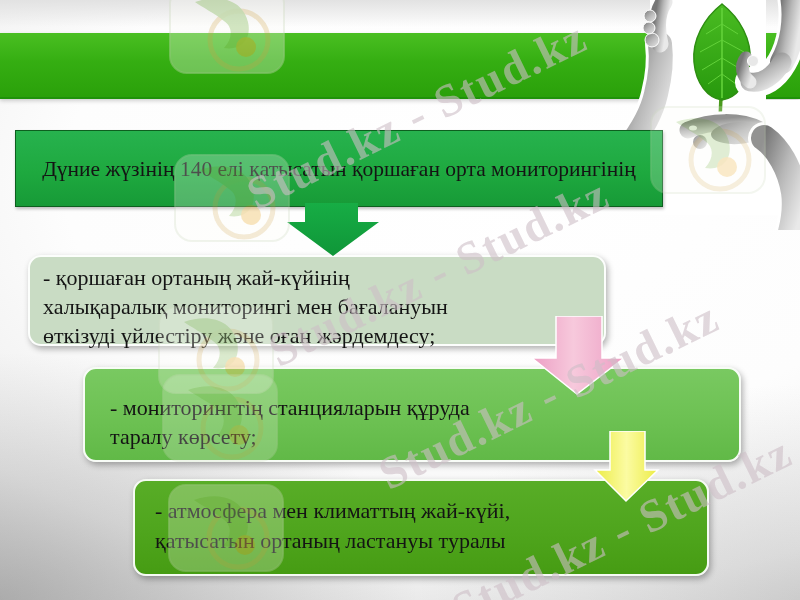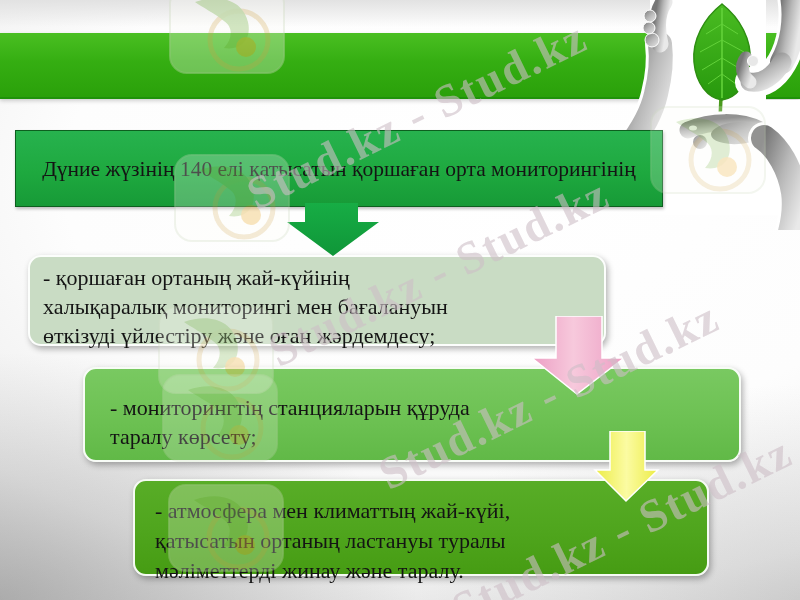--- a/index.html
+++ b/index.html
@@ -154,21 +154,20 @@
     <div class="ln">таралу көрсету;</div>
   </div>
 
   <svg class="arrow" style="left:528px;top:316px" width="100" height="80" viewBox="0 0 100 80">
     <polygon points="28,0 74,0 74,42 96,42 49,78 4,42 28,42" fill="url(#gPink)" stroke="#ffffff" stroke-width="1.5"></polygon>
   </svg>
 
   <div class="box goal goal3">
     <div class="ln">- атмосфера мен климаттың жай-күйі,</div>
     <div class="ln">қатысатын ортаның ластануы туралы</div>
-    <div class="ln">мәліметтерді жинау және таралу.</div>
   </div>
 
   <svg class="arrow" style="left:592px;top:431px" width="68" height="72" viewBox="0 0 68 72">
     <polygon points="18,0 53,0 53,39 66,39 34,70 3,39 18,39" fill="url(#gYellow)" stroke="#ffffff" stroke-width="1.5"></polygon>
   </svg>
 
   <svg class="tile" style="left:167px;top:-16px;opacity:.5">
       <use href="#logo-tile"></use>
     </svg>
   <svg class="tile" style="left:172px;top:152px;opacity:.42">

